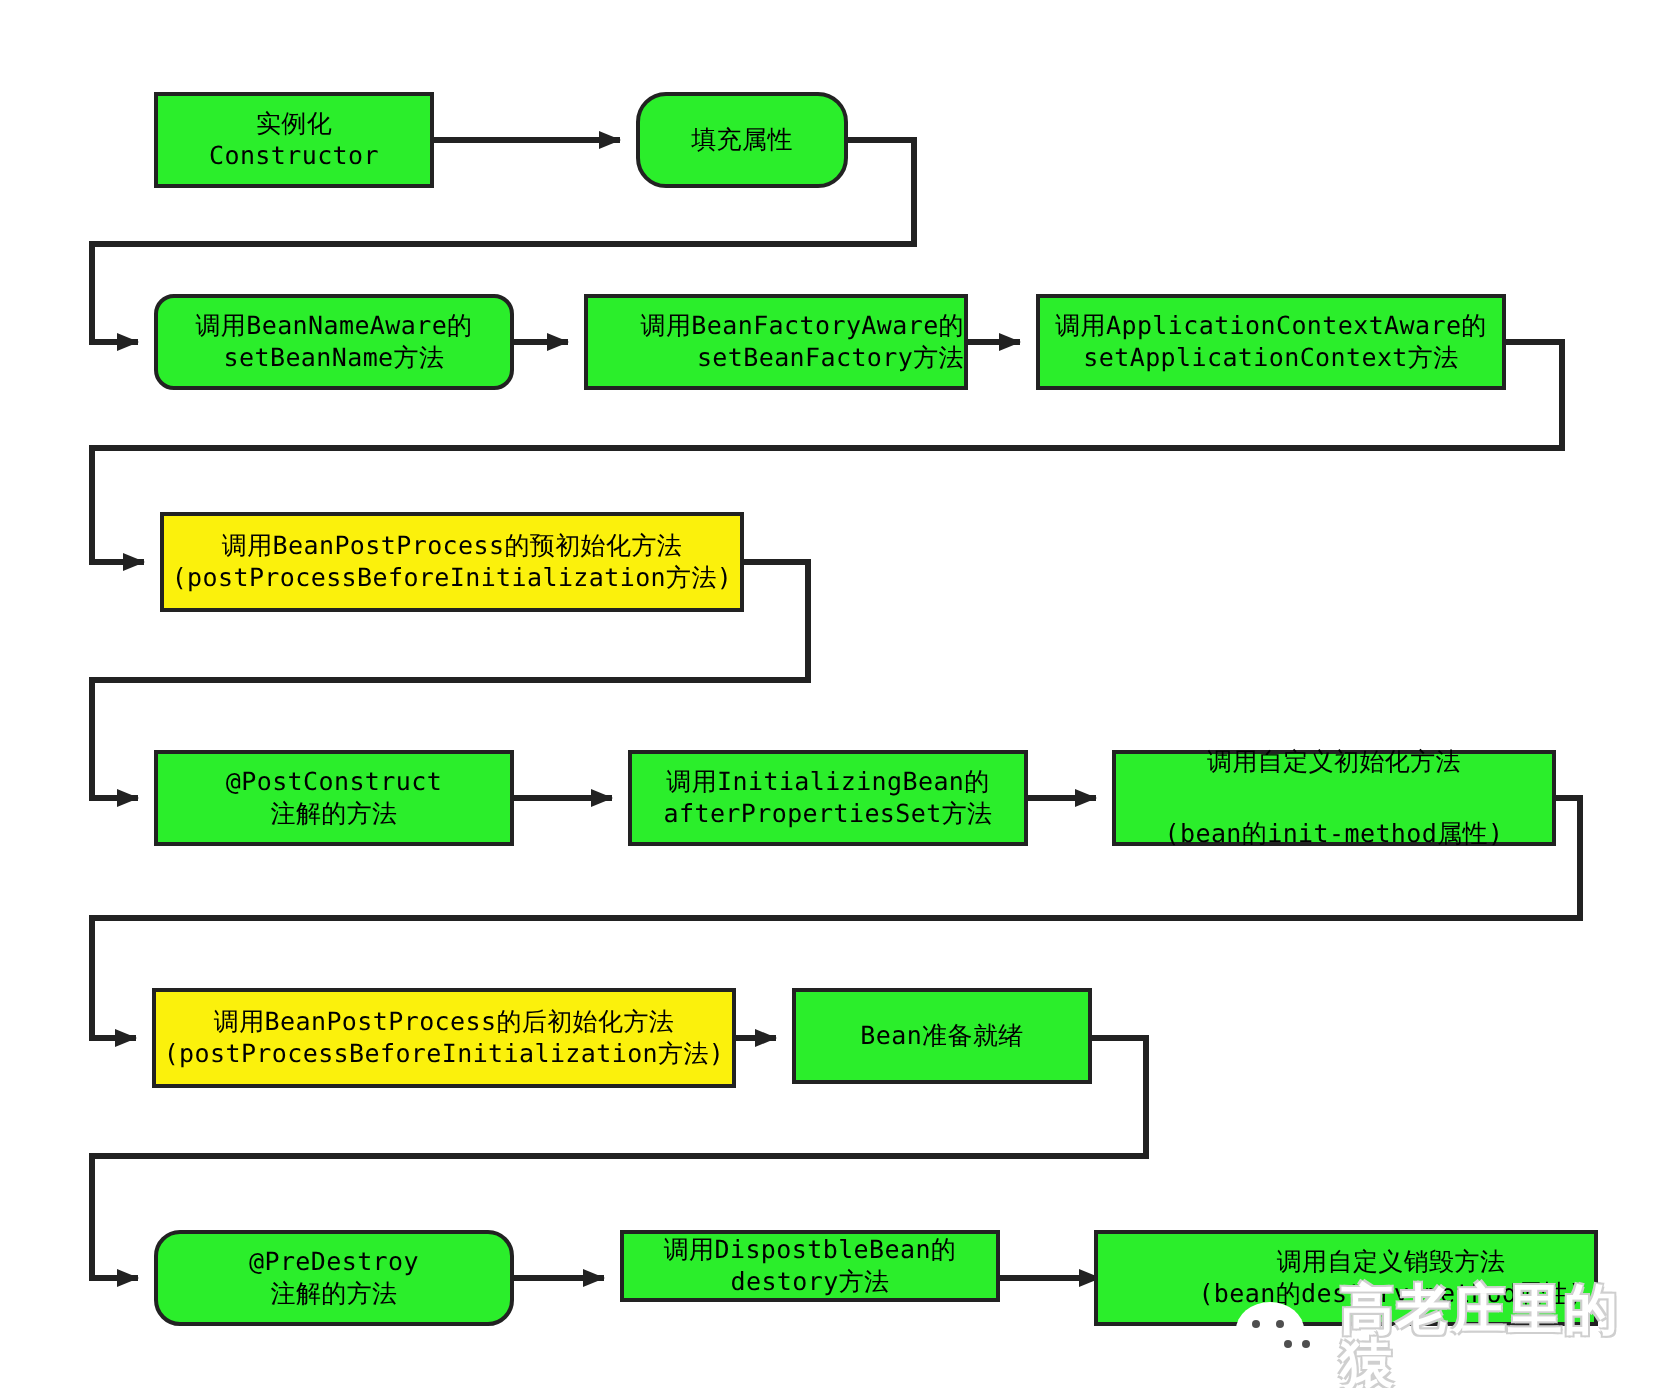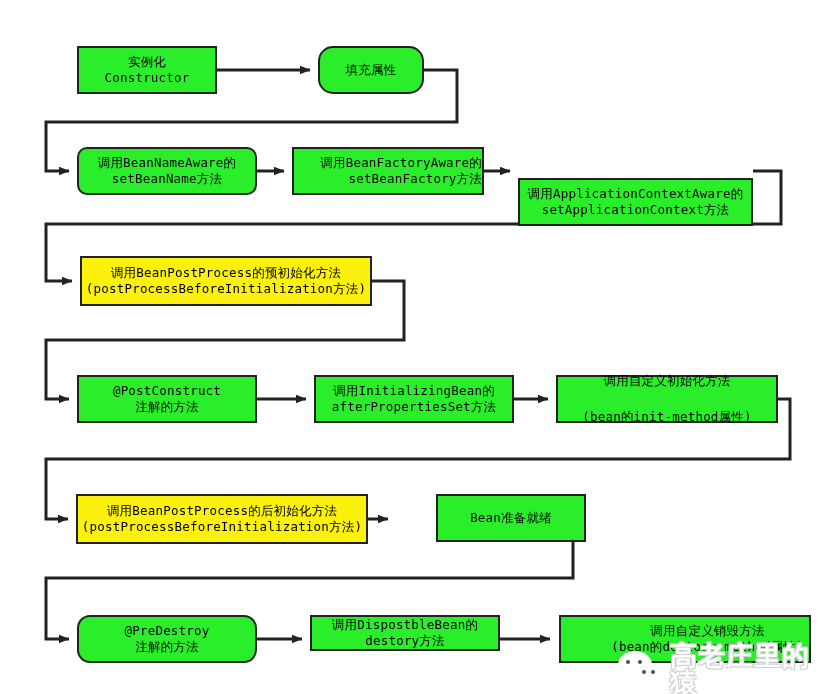--- a/index.html
+++ b/index.html
@@ -133,21 +133,21 @@
   <div class="node green" style="left:77px; top:147px; width:180px; height:48px;border-radius:10px;">
     <span class="line1">调用BeanNameAware的</span>
     <span class="line2">setBeanName方法</span>
   </div>
 
   <div class="node green" style="left:292px; top:147px; width:192px; height:48px;align-items:flex-end;">
     <span class="line1">调用BeanFactoryAware的</span>
     <span class="line2">setBeanFactory方法</span>
   </div>
 
-  <div class="node green" style="left:518px; top:147px; width:235px; height:48px;margin-top:31px;">
+  <div class="node green" style="left:518px; top:147px; width:235px; height:48px;">
     <span class="line1">调用ApplicationContextAware的</span>
     <span class="line2">setApplicationContext方法</span>
   </div>
 
   <div class="node yellow" style="left:80px; top:256px; width:292px; height:50px;">
     <span class="line1">调用BeanPostProcess的预初始化方法</span>
     <span class="line2">(postProcessBeforeInitialization方法)</span>
   </div>
 
   <div class="node green" style="left:77px; top:375px; width:180px; height:48px;">
@@ -163,35 +163,35 @@
   <div class="node green" style="left:556px; top:375px; width:222px; height:48px;gap:20px;">
     <span class="line1">调用自定义初始化方法</span>
     <span class="line2">(bean的init-method属性)</span>
   </div>
 
   <div class="node yellow" style="left:76px; top:494px; width:292px; height:50px;">
     <span class="line1">调用BeanPostProcess的后初始化方法</span>
     <span class="line2">(postProcessBeforeInitialization方法)</span>
   </div>
 
-  <div class="node green" style="left:396px; top:494px; width:150px; height:48px;margin-left:40px;">
+  <div class="node green" style="left:396px; top:494px; width:150px; height:48px;">
     <span class="line1">Bean准备就绪</span>
   </div>
 
   <div class="node green" style="left:77px; top:615px; width:180px; height:48px;border-radius:13px;">
     <span class="line1">@PreDestroy</span>
     <span class="line2">注解的方法</span>
   </div>
 
   <div class="node green" style="left:310px; top:615px; width:190px; height:36px;">
     <span class="line1">调用DispostbleBean的</span>
     <span class="line2">destory方法</span>
   </div>
 
-  <div class="node green" style="left:559px; top:615px; width:252px; height:48px;padding-left:45px;">
+  <div class="node green" style="left:547px; top:615px; width:252px; height:48px;padding-left:45px;">
     <span class="line1">调用自定义销毁方法</span>
     <span class="line2">(bean的destory-method属性)</span>
   </div>
 
   <div class="watermark">
     <span class="wm-logo">
       <span class="wm-bubble wm-b1"></span>
       <span class="wm-bubble wm-b2"></span>
       <span class="wm-dot" style="left:8px; top:11px;"></span>
       <span class="wm-dot" style="left:20px; top:11px;"></span>

